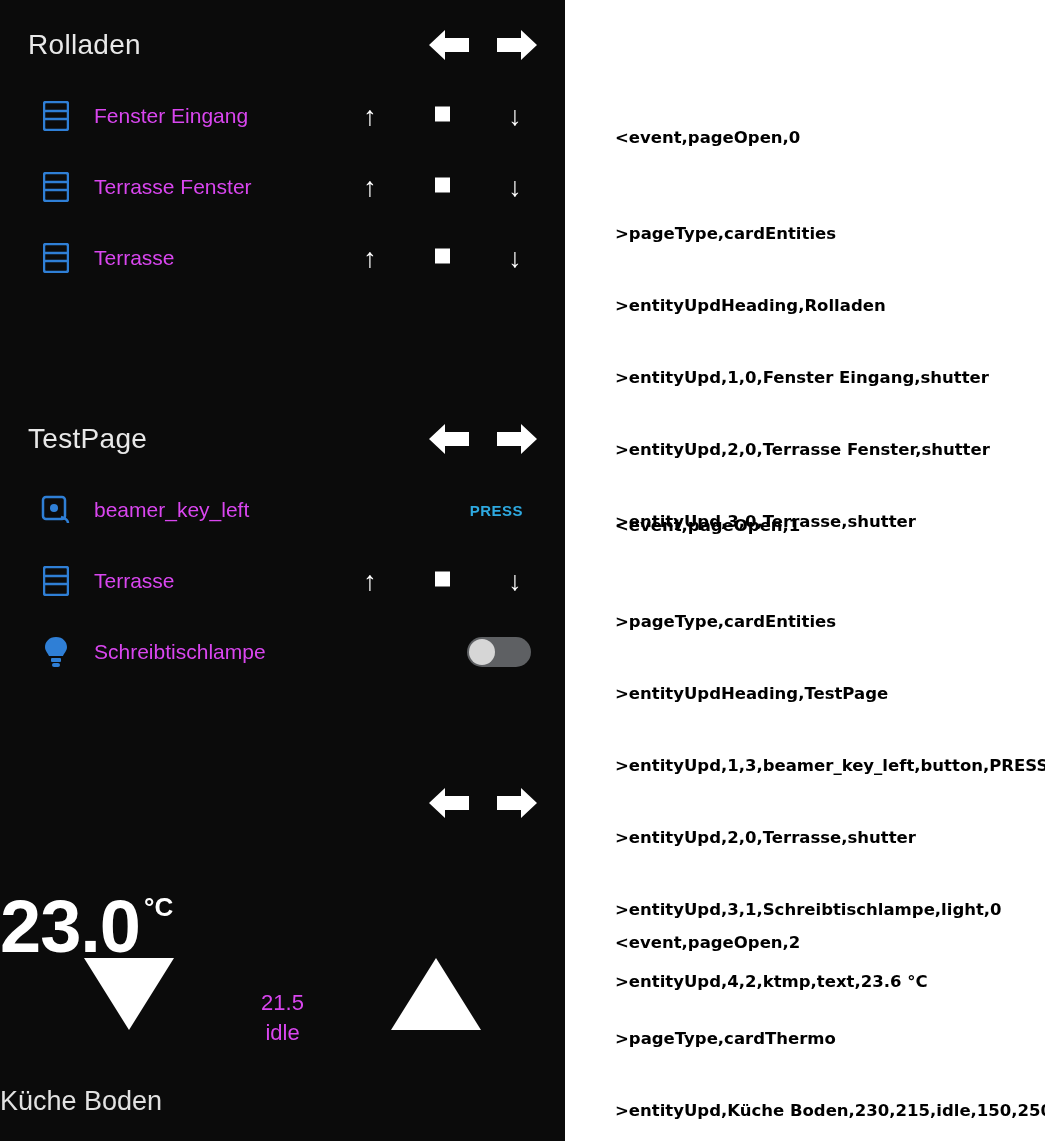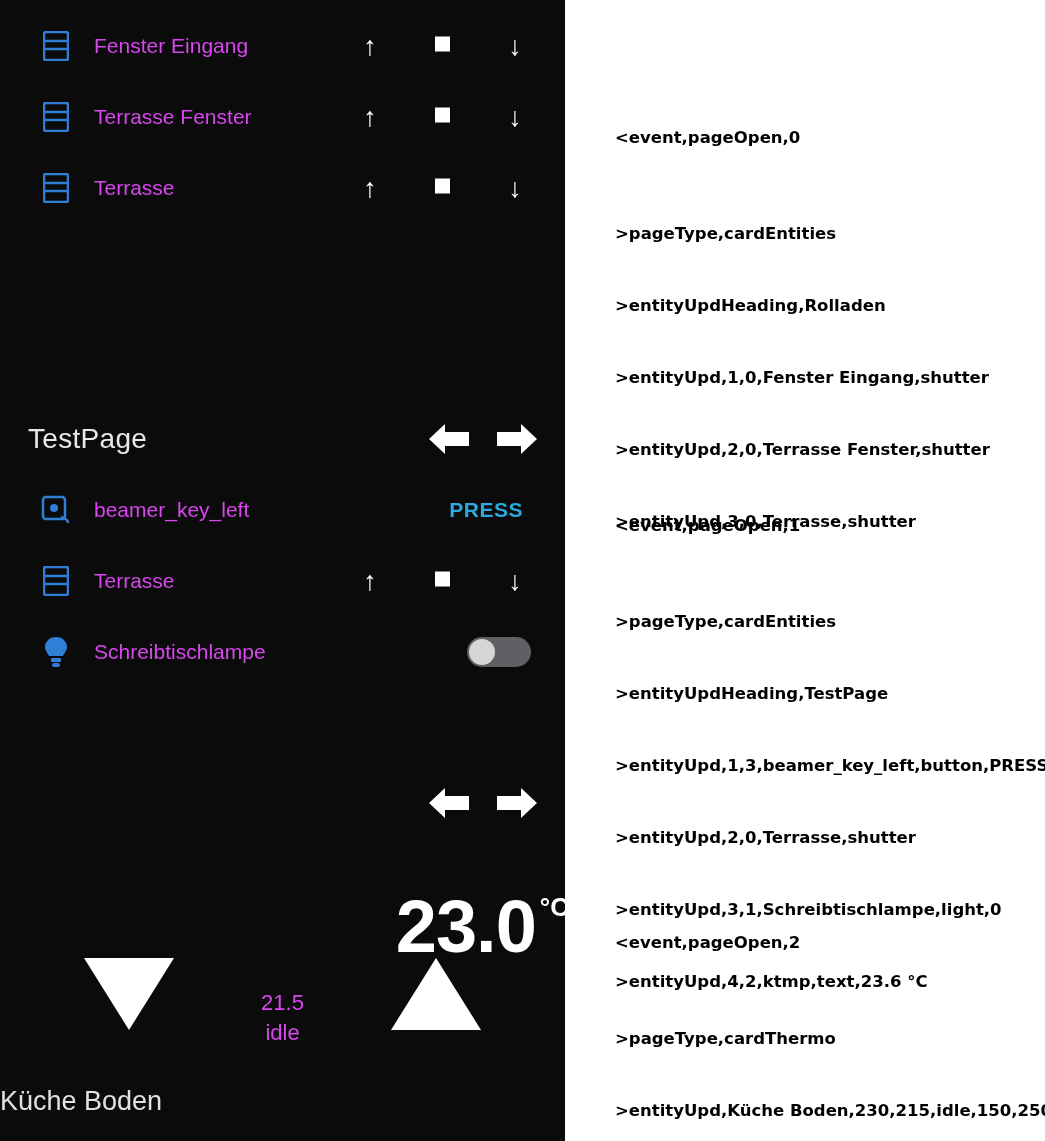--- a/index.html
+++ b/index.html
@@ -111,21 +111,21 @@
     width: 15px;
     height: 15px;
     background: #ffffff;
   }
   .press-label {
     position: absolute;
     right: 42px;
     top: 50%;
     transform: translateY(-50%);
     color: #2ea9e0;
-    font-size: 21px;
+    font-size: 15px;
     font-weight: 600;
     letter-spacing: 0.5px;
   }
   .text-value {
     position: absolute;
     right: 34px;
     top: 50%;
     transform: translateY(-50%);
     color: #dcdcdc;
     font-size: 20px;
@@ -158,23 +158,22 @@
   #card-thermo .card-header { height: 66px; }
   .thermo-body {
     position: relative;
     height: 245px;
   }
   .thermo-temp {
     position: absolute;
     left: 0;
     right: 0;
     top: 48px;
-    text-align: right;
+    text-align: left;
     color: #ffffff;
-    margin-left: 44px;
   }
   .thermo-temp .big {
     font-size: 74px;
     font-weight: bold;
     letter-spacing: -1px;
   }
   .thermo-temp .unit {
     font-size: 26px;
     font-weight: bold;
     vertical-align: top;
@@ -242,20 +241,35 @@
   }
   .log-event { margin-bottom: 24px; }
   .log-line { white-space: pre; }
 </style>
 </head>
 <body>
 
 <div id="device-panel">
 
   <div class="card" id="card-rolladen" style="top:10px;">
+    <div class="card-header">
+      <div class="card-title">Rolladen</div>
+      <div class="nav-arrows">
+        <span class="arrow">
+          <svg width="46" height="34" viewBox="0 0 46 34">
+              <path d="M20 2 L4 17 L20 32 L20 24 L44 24 L44 10 L20 10 Z" fill="#ffffff"></path>
+            </svg>
+        </span>
+        <span class="arrow">
+          <svg width="46" height="34" viewBox="0 0 46 34">
+              <path d="M26 2 L42 17 L26 32 L26 24 L2 24 L2 10 L26 10 Z" fill="#ffffff"></path>
+            </svg>
+        </span>
+      </div>
+    </div>
 
     <div class="entity-row">
       <span class="ent-icon">
         <svg width="26" height="30" viewBox="0 0 26 30">
             <rect x="1" y="1" width="24" height="28" rx="2" fill="none" stroke="#2f7fd6" stroke-width="2.5"></rect>
             <line x1="1" y1="10" x2="25" y2="10" stroke="#2f7fd6" stroke-width="2.5"></line>
             <line x1="1" y1="18" x2="25" y2="18" stroke="#2f7fd6" stroke-width="2.5"></line>
           </svg>
       </span>
       <span class="ent-label">Fenster Eingang</span>

